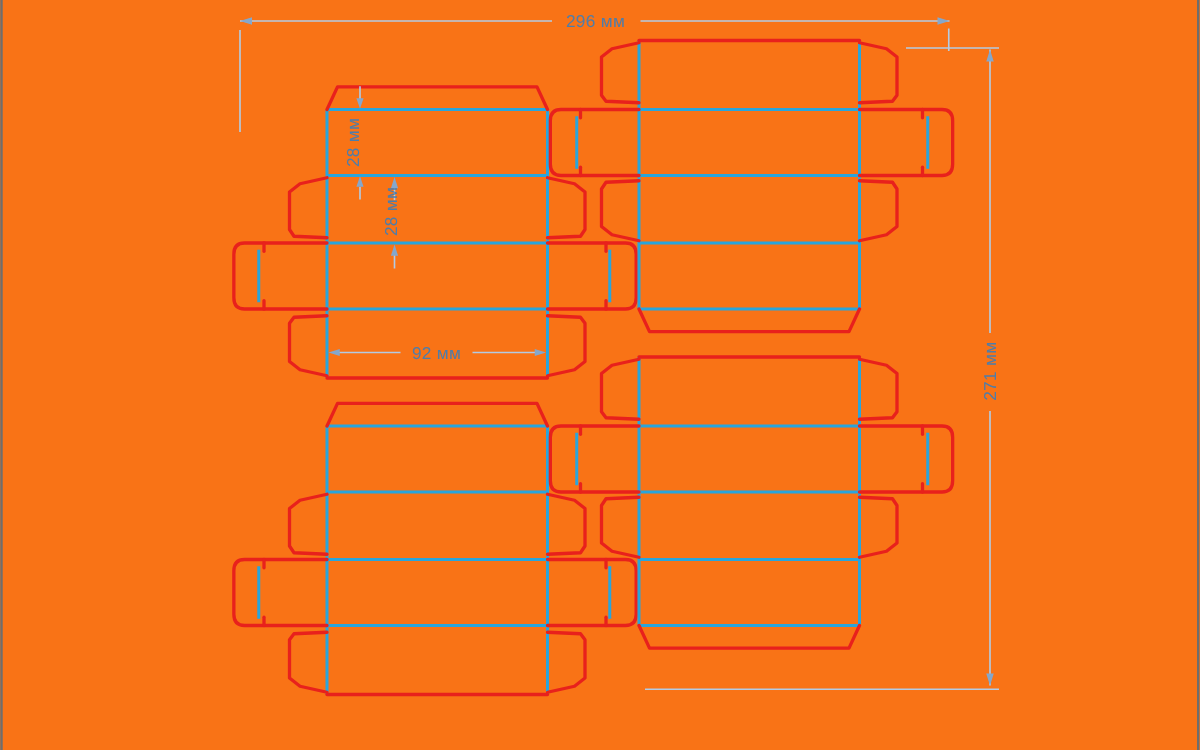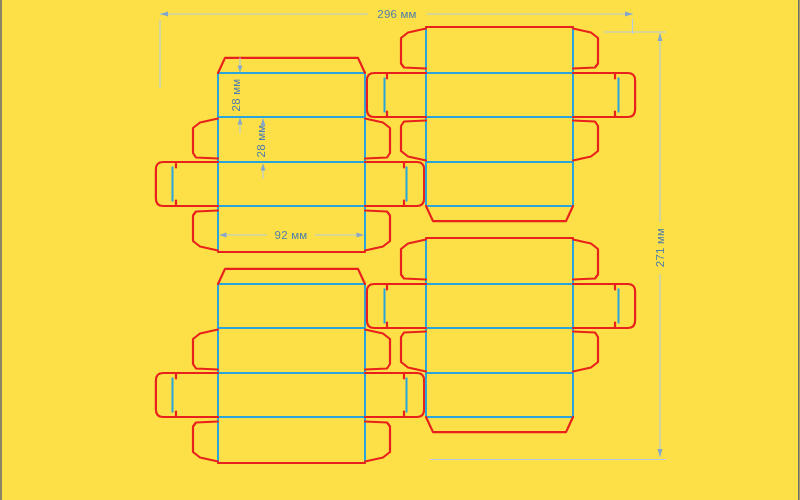--- a/index.html
+++ b/index.html
@@ -1,16 +1,16 @@
 <!DOCTYPE html>
 <html><head>
 <meta charset="utf-8">
 <style>
   html,body{margin:0;padding:0;background:#e9e9e9;}
-  .stage{width:800px;height:500px;background:#fde047;position:relative;overflow:hidden;}
+  .stage{width:800px;height:500px;background:#f97316;position:relative;overflow:hidden;}
   svg{display:block;}
   .dim-text{
     font-family:"Liberation Sans","DejaVu Sans",sans-serif;
     font-size:11.5px;
     letter-spacing:0.2px;
   }
 </style>
 </head>
 <body>
 

